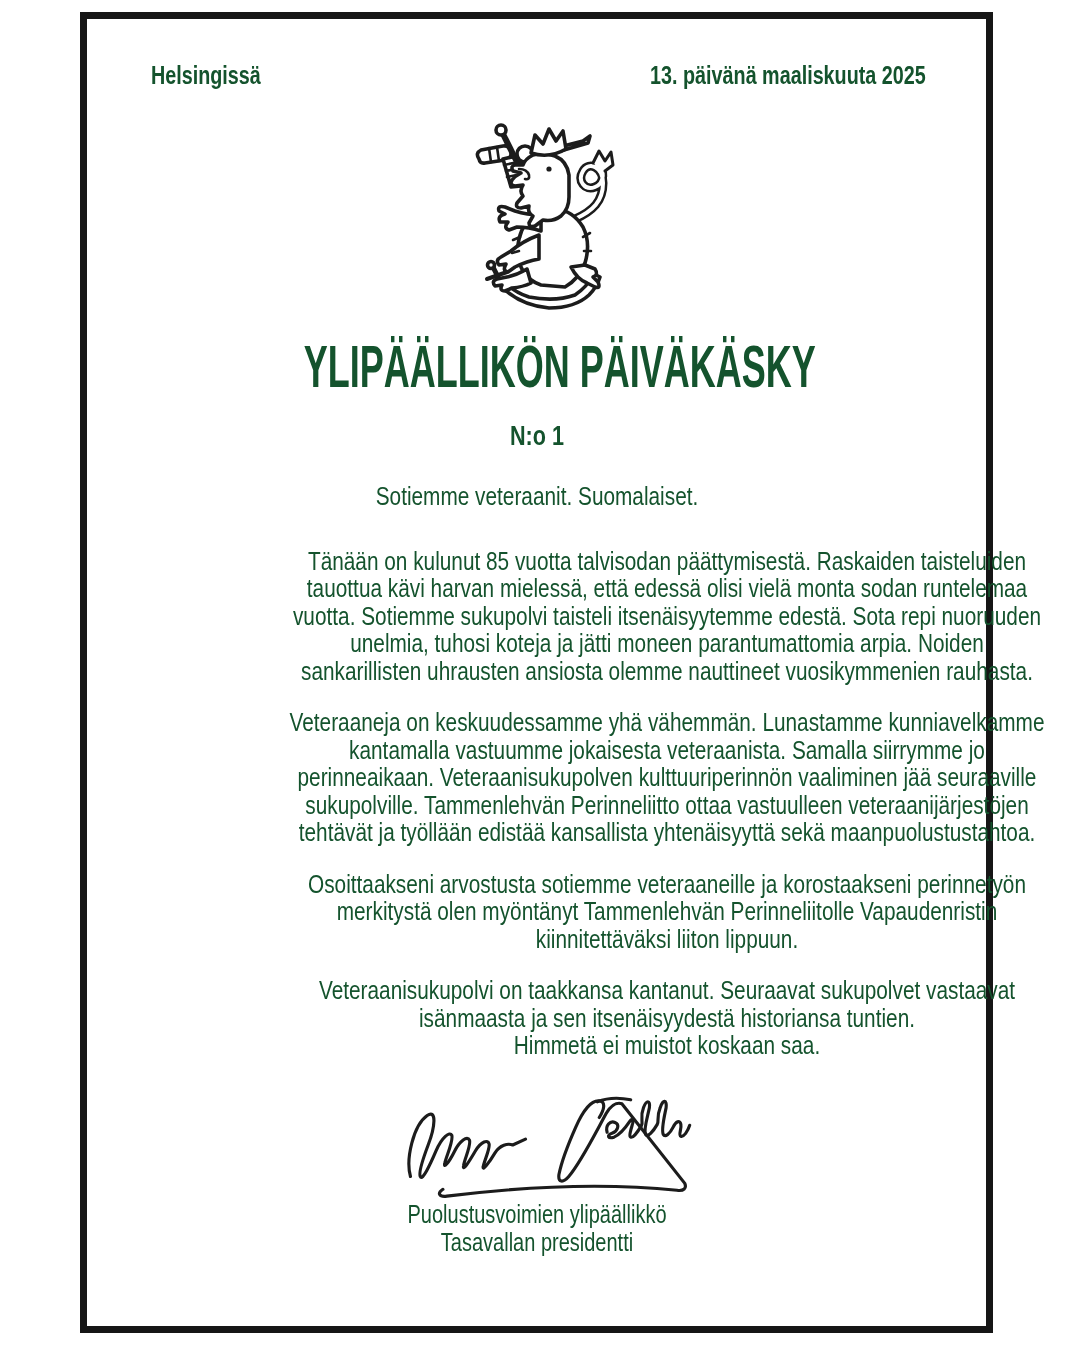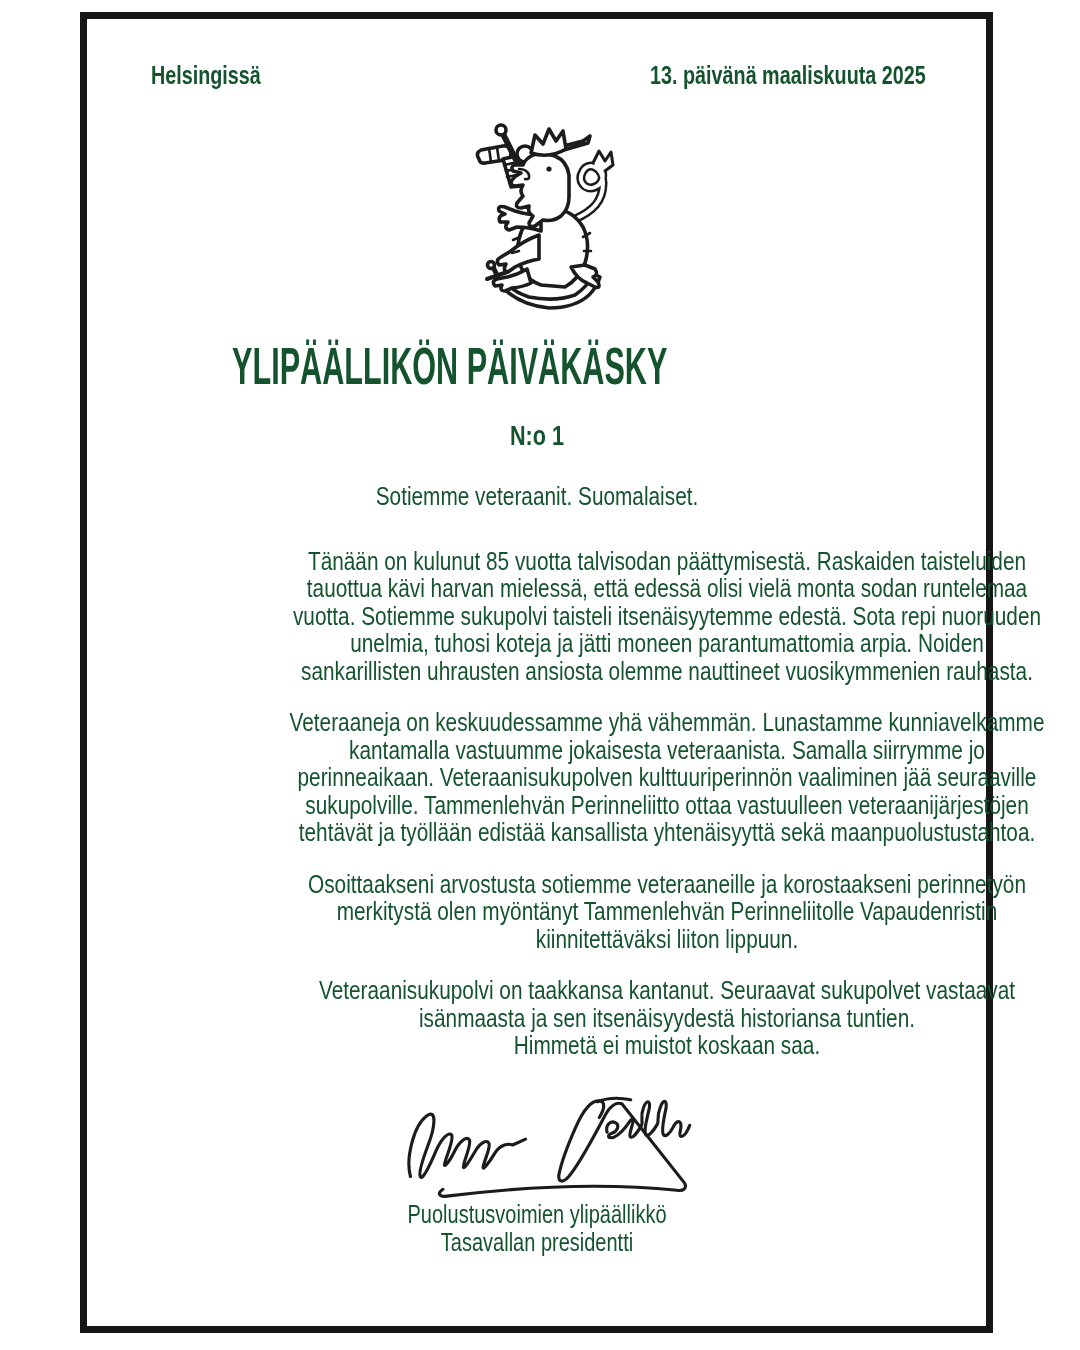--- a/index.html
+++ b/index.html
@@ -9,21 +9,21 @@
 
   .header{position:relative;height:28px;margin-top:42px;font-size:26px;font-weight:bold;line-height:28px;}
   .hdr-left{position:absolute;left:64px;top:0;display:inline-block;white-space:nowrap;
             transform:scaleX(0.76);transform-origin:0 50%;}
   .hdr-right{position:absolute;right:60px;top:0;display:inline-block;white-space:nowrap;
             transform:scaleX(0.76);transform-origin:100% 50%;}
 
   .emblem-wrap{margin-top:30px;height:200px;text-align:center;}
   .emblem-wrap svg{display:inline-block;}
 
-  .title{margin:22px 0 0;text-align:left;font-size:51px;line-height:52px;font-weight:bold;}
+  .title{margin:22px 0 0;text-align:right;font-size:60px;line-height:52px;font-weight:bold;}
   .title-inner{display:inline-block;white-space:nowrap;transform:scaleX(0.60);transform-origin:50% 50%;}
 
   .cx{width:1160px;margin-left:-130px;transform:scaleX(0.80);transform-origin:50% 0;text-align:center;}
 
   .order-no{margin-top:29px;font-size:27px;font-weight:bold;line-height:28px;}
   .salutation{margin-top:33px;font-size:26px;line-height:27.5px;}
   .body-par{margin:24px 0 0;font-size:26px;line-height:27.5px;white-space:pre-line;}
   .body-par.first{margin-top:37px;}
 
   .sig-wrap{margin-top:28px;height:118px;text-align:center;}

